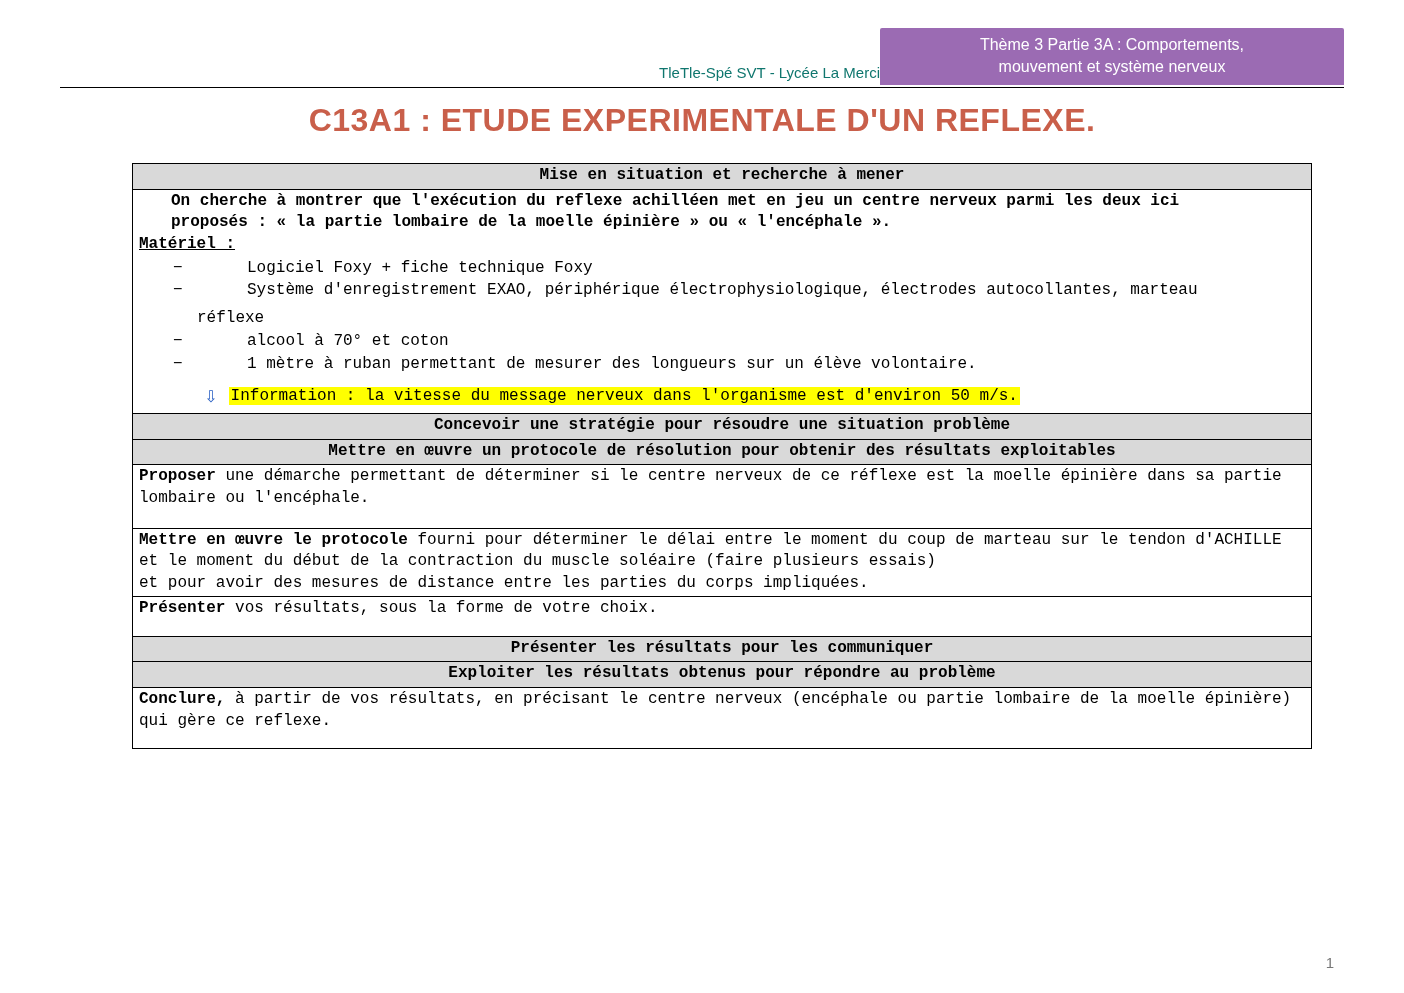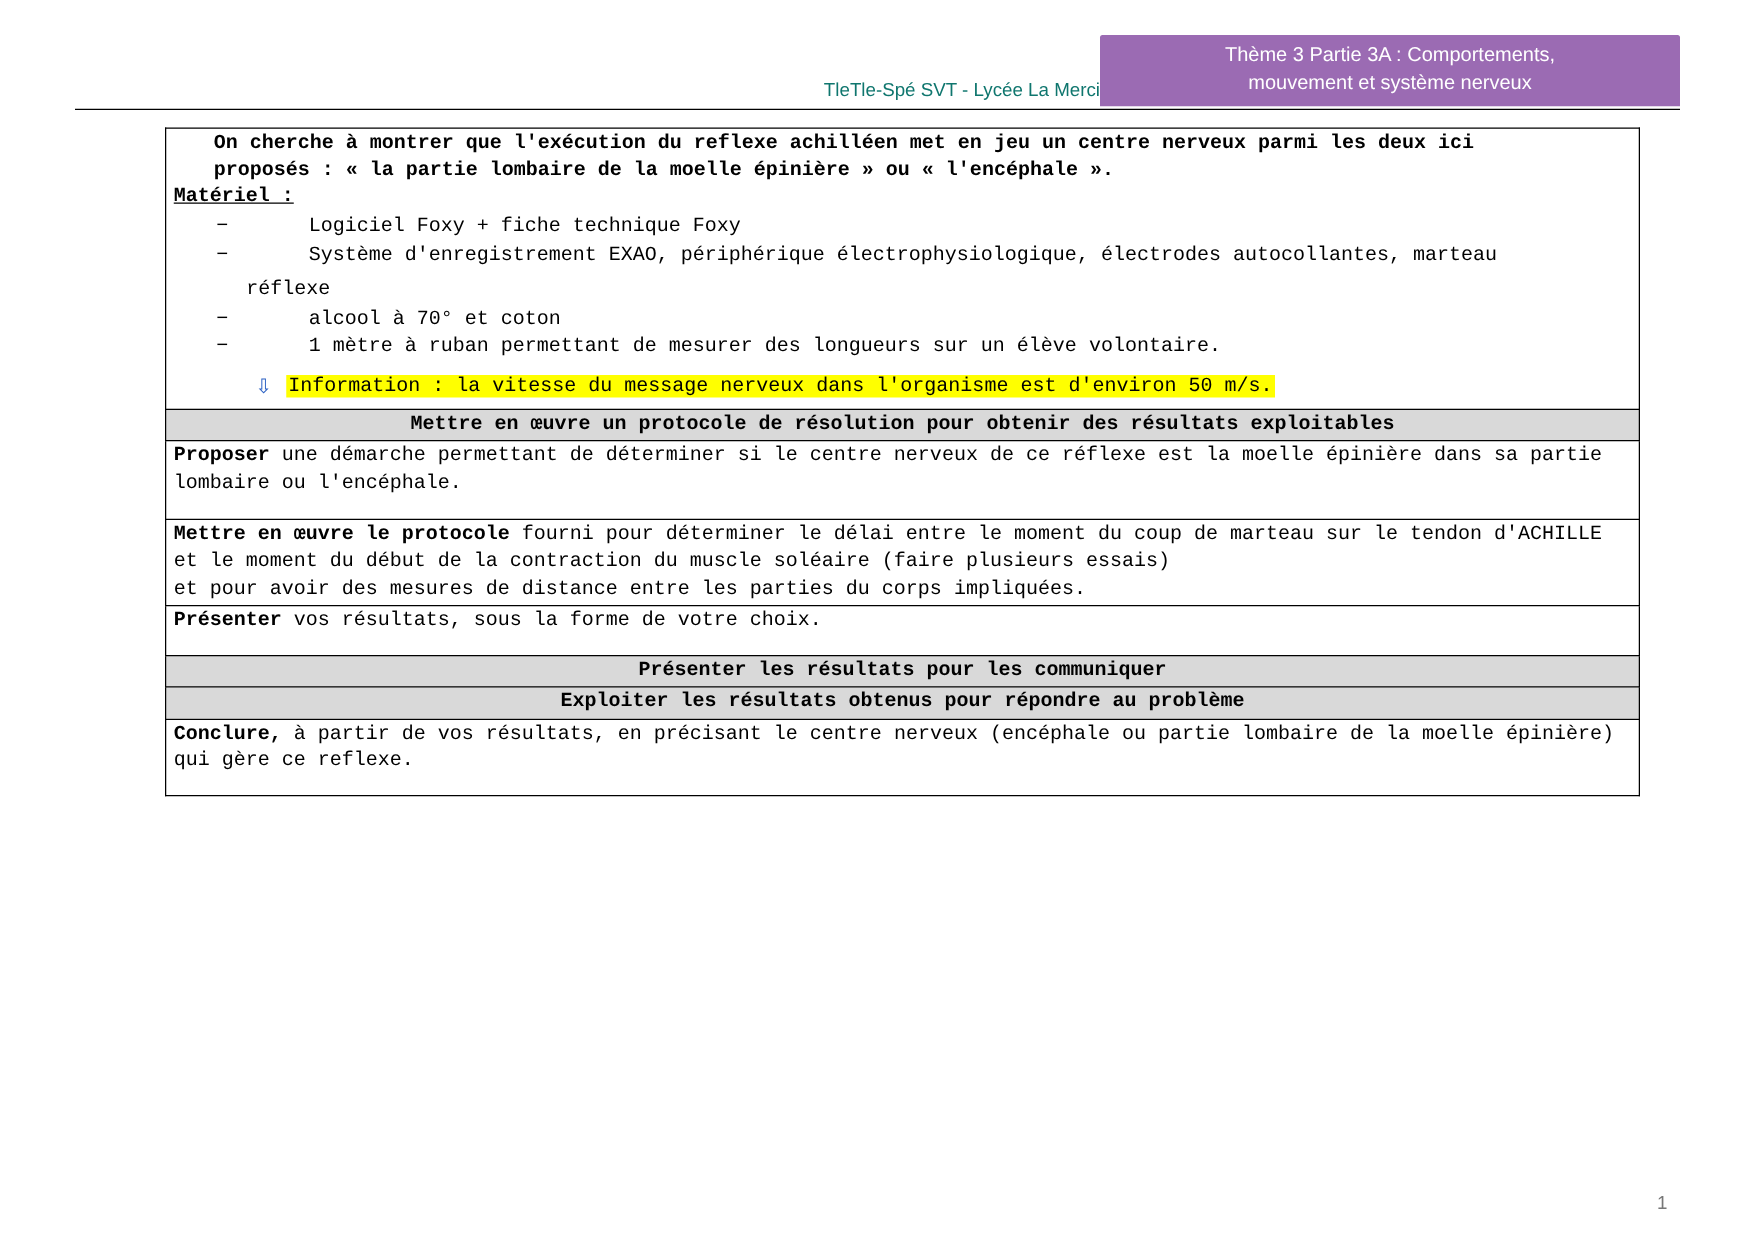--- a/index.html
+++ b/index.html
@@ -140,24 +140,28 @@
 
   <div class="header-row">
     <div class="hdr-left">TleTle-Spé SVT - Lycée La Merci</div>
     <div class="hdr-right">
       <span>Thème 3 Partie 3A : Comportements,</span><br>
       <span>mouvement et système nerveux</span>
     </div>
   </div>
   <hr class="hdr-rule">
 
+  <div class="title">C13A1 : ETUDE EXPERIMENTALE D'UN REFLEXE.</div>
 
 
   <table class="main">
     <tbody>
+        <tr>
+          <td class="section-hdr">Mise en situation et recherche à mener</td>
+        </tr>
     <tr>
           <td class="content">
       <div style="text-align:justify;margin-left:32px;">
         <span class="bold">On cherche à montrer que l'exécution du reflexe achilléen met en jeu un centre nerveux parmi les deux ici</span><br>
         <span class="bold">proposés : « la partie lombaire de la moelle épinière » ou « l'encéphale ».</span>
       </div>
       <div class="bold ul">Matériel :</div>
       <ul class="materiel">
         <li>Logiciel Foxy + fiche technique Foxy</li>
         <li>Système d'enregistrement EXAO, périphérique électrophysiologique, électrodes autocollantes, marteau</li>
@@ -168,20 +172,23 @@
         <li>1 mètre à ruban permettant de mesurer des longueurs sur un élève volontaire.</li>
       </ul>
       <div class="info-row">
         <span class="info-bullet"></span>
         <span class="hl">Information : la vitesse du message nerveux dans l'organisme est d'environ 50 m/s.</span>
       </div>
     </td>
         </tr>
 
     <tr>
+          <td class="section-hdr">Concevoir une stratégie pour résoudre une situation problème</td>
+        </tr>
+    <tr>
           <td class="section-hdr">Mettre en œuvre un protocole de résolution pour obtenir des résultats exploitables</td>
         </tr>
 
     <tr>
           <td class="content">
       <span class="bold">Proposer</span><span> une démarche permettant de déterminer si le centre nerveux de ce réflexe est la moelle épinière dans sa partie lombaire ou l'encéphale.</span>
       <div style="height:16px"></div>
     </td>
         </tr>
     <tr>

